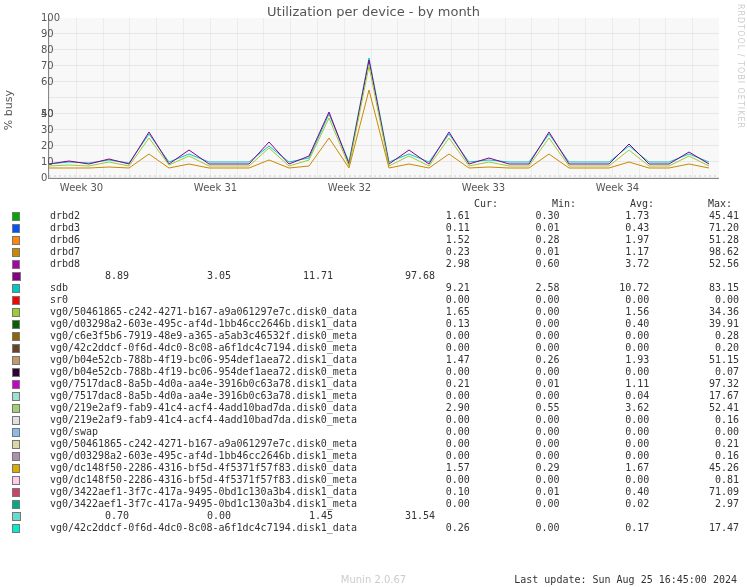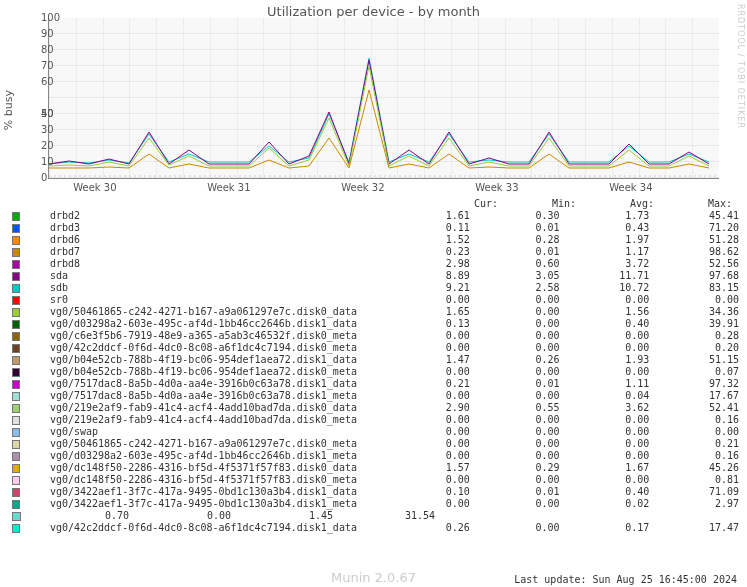--- a/index.html
+++ b/index.html
@@ -23,31 +23,31 @@
     height: 160px;
     border-left: 1px solid #888;
     border-bottom: 1px solid #888;
     background:
       repeating-linear-gradient(to top, rgba(180,180,180,0.25) 0, rgba(180,180,180,0.25) 1px, transparent 1px, transparent 16px),
       repeating-linear-gradient(to right, rgba(200,200,200,0.25) 0, rgba(200,200,200,0.25) 1px, transparent 1px, transparent 26.8px),
       #f8f8f8;
   }
   .plot svg { position: absolute; top: 0; left: 0; width: 100%; height: 100%; }
   .ytick { position: absolute; right: 676px; font-size: 10px; color: #555; width: 30px; }
-  .xtick { position: absolute; top: 182px; font-size: 10px; color: #555; text-align: right; width: 70px; }
+  .xtick { position: absolute; top: 182px; font-size: 10px; color: #555; text-align: center; width: 70px; }
   .legend { position: absolute; top: 198px; left: 12px; right: 8px; font-family: "DejaVu Sans Mono","Courier New",monospace; font-size: 10px; color: #333; line-height: 12px; }
   .hdr { display: flex; color: #333; }
   .hdr .name { width: 408px; }
   .hdr .col { width: 78px; text-align: right; }
   .row { display: flex; align-items: center; height: 12px; gap: 24px; }
   .sw { width: 9px; height: 9px; margin-right: 6px; border: 1px solid #777; box-sizing: border-box; }
   .name { width: 392px; white-space: nowrap; overflow: hidden; }
   .col { width: 78px; text-align: right; }
   .footer { position: absolute; bottom: 2px; right: 10px; font-family: "DejaVu Sans Mono","Courier New",monospace; font-size: 10px; color: #333; }
-  .tool { position: absolute; bottom: 2px; left: 0; right: 0; text-align: center; font-size: 13px; color: #ccc; }
+  .tool { position: absolute; bottom: 2px; left: 0; right: 0; text-align: center; font-size: 10px; color: #ccc; }
 </style>
 </head>
 <body>
 <div class="container">
   <div class="title">Utilization per device - by month</div>
   <div class="watermark">RRDTOOL / TOBI OETIKER</div>
   <div class="ylab">% busy</div>
 
   <div class="plot">
     <svg viewBox="0 0 670 160" preserveAspectRatio="none">
@@ -129,21 +129,20 @@
         <div class="row">
           <span class="sw" style="background: rgb(170, 0, 170);"></span>
           <span class="name">drbd8</span>
           <span class="col">2.98</span>
           <span class="col">0.60</span>
           <span class="col">3.72</span>
           <span class="col">52.56</span>
         </div>
         <div class="row">
           <span class="sw" style="background: rgb(136, 0, 136);"></span>
-          <span class="name">sda</span>
           <span class="col">8.89</span>
           <span class="col">3.05</span>
           <span class="col">11.71</span>
           <span class="col">97.68</span>
         </div>
         <div class="row">
           <span class="sw" style="background: rgb(0, 200, 200);"></span>
           <span class="name">sdb</span>
           <span class="col">9.21</span>
           <span class="col">2.58</span>

